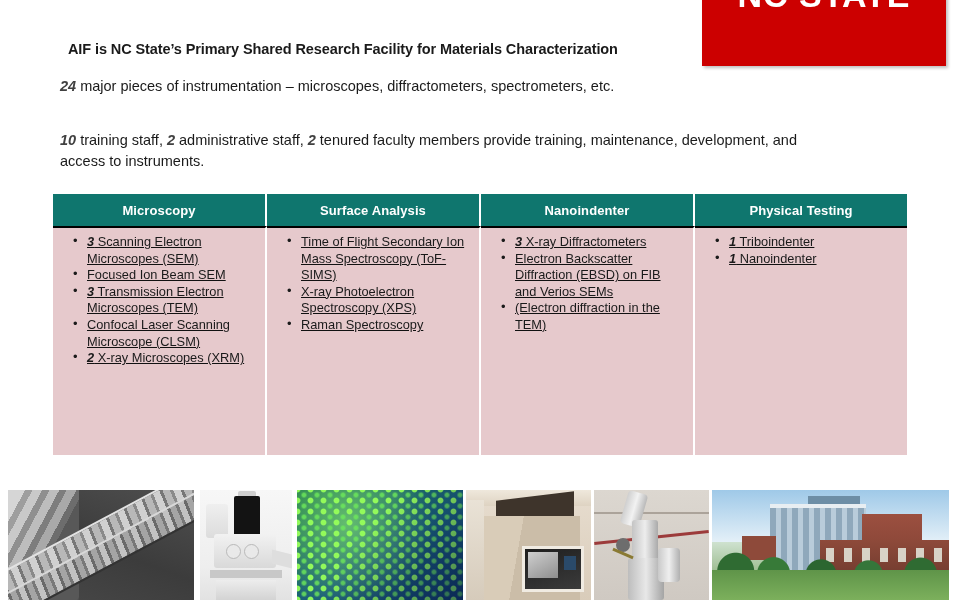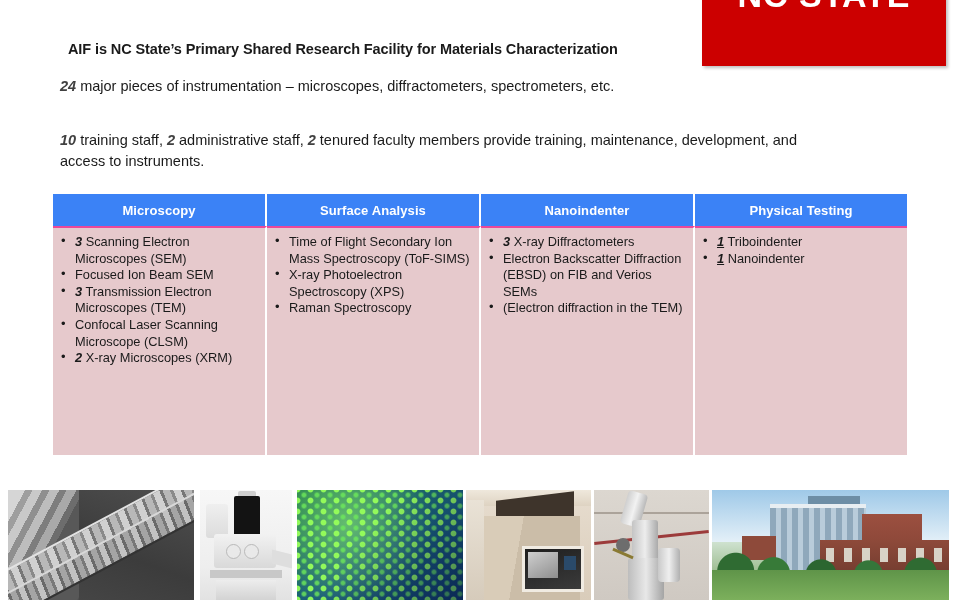--- a/index.html
+++ b/index.html
@@ -105,40 +105,41 @@
     display: flex;
     height: 32px;
     flex: 0 0 32px;
   }
   #table-body-row {
     display: flex;
     flex: 1 1 auto;
   }
   .th {
     flex: 1 1 0;
-    background: #3b82f6;
+    background: #0f766e;
     color: #ffffff;
     font-size: 13px;
     font-weight: bold;
     display: flex;
     align-items: center;
     justify-content: center;
     border-right: 2px solid #ffffff;
     box-sizing: border-box;
     letter-spacing: 0.1px;
   }
   .th:last-child { border-right: none; }
 
   .td {
     flex: 1 1 0;
     background: #E6C9CC;
     border-right: 2px solid #ffffff;
-    border-top: 2px solid #ec4899;
+    border-top: 2px solid #000000;
     box-sizing: border-box;
-    padding: 6px 8px 6px 6px;
+    padding: 6px 8px 6px 18px;
+    text-decoration: underline;
   }
   .td:last-child { border-right: none; }
 
   .cell-list {
     list-style: none;
     margin: 0;
     padding: 0;
   }
   .cell-list li {
     position: relative;

